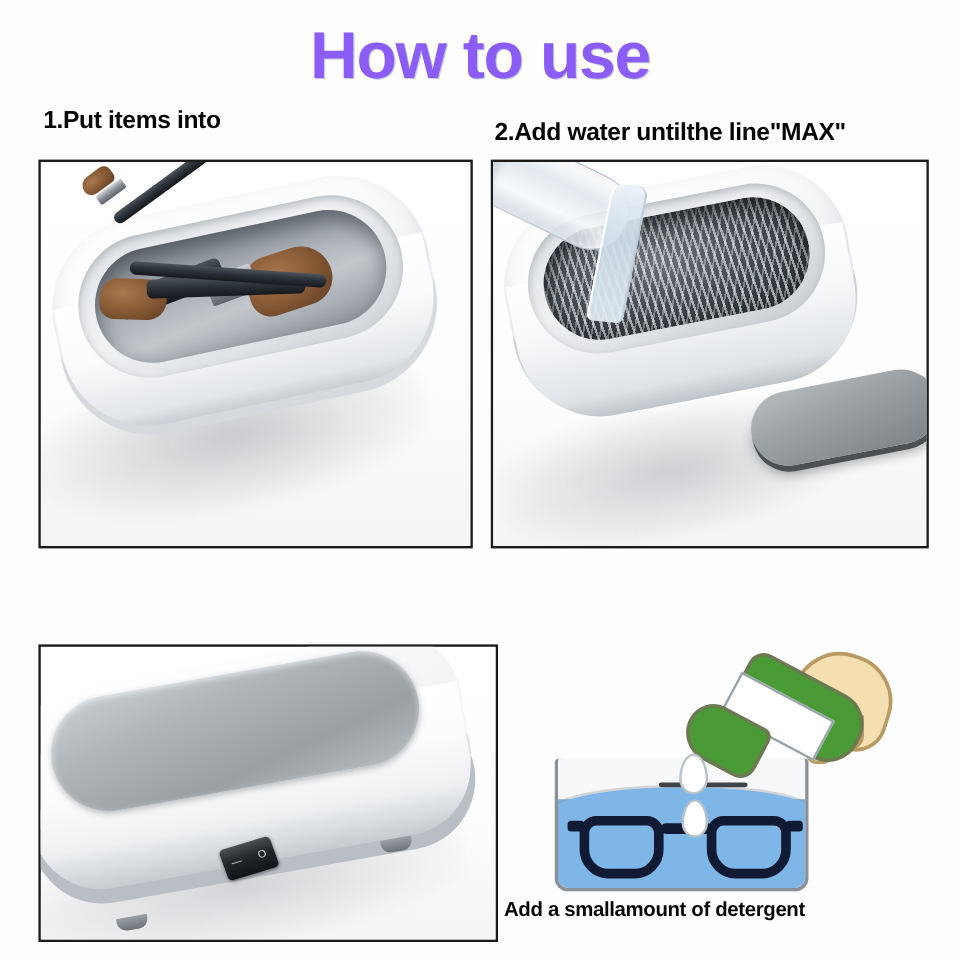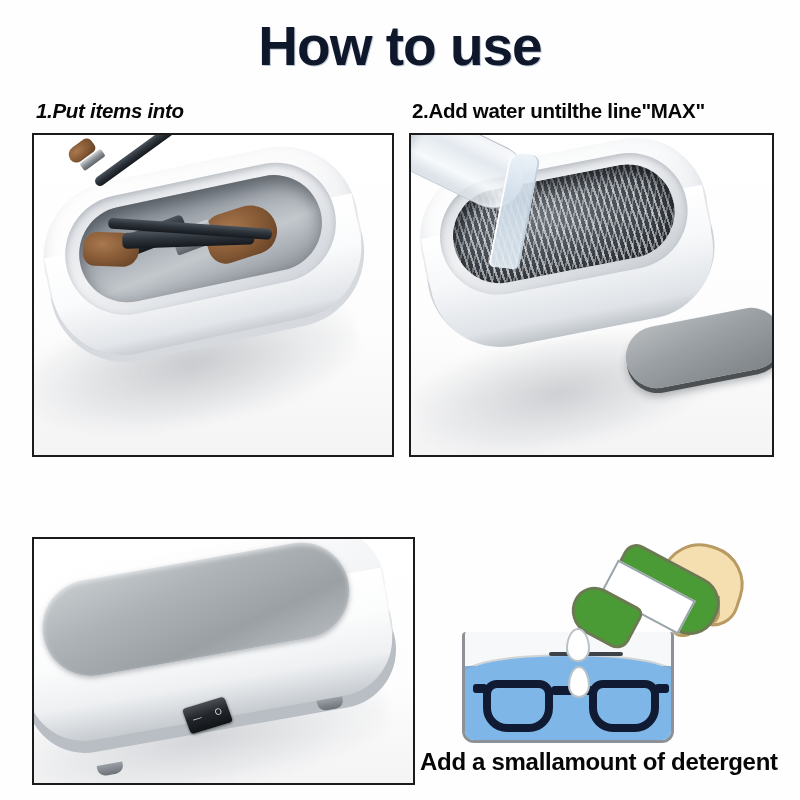--- a/index.html
+++ b/index.html
@@ -19,42 +19,42 @@
   
   .title {
     position: absolute;
     top: 14px;
     left: 0;
     width: 800px;
     text-align: center;
     font-size: 55px;
     font-weight: bold;
     letter-spacing: -1px;
-    color: #0f172a;
+    color: #8b5cf6;
     text-shadow: 1px 1px 0 rgba(120,140,170,0.45);
   }
 
   
   .step-label {
     position: absolute;
     font-size: 20.5px;
     font-weight: bold;
     color: #070707;
     letter-spacing: -0.3px;
     white-space: nowrap;
   }
-  #label-1 { left: 36px;  top: 99px; font-style: italic; }
+  #label-1 { left: 36px;  top: 89px; }
   #label-2 { left: 412px; top: 99px; }
   #label-3 { left: 36px;  top: 503px; }
 
   .bottom-caption {
     position: absolute;
     left: 420px;
     top: 748px;
-    font-size: 24px;
+    font-size: 17px;
     font-weight: bold;
     color: #070707;
     letter-spacing: -0.3px;
     white-space: nowrap;
   }
 
   
   .panel {
     position: absolute;
     border: 2px solid #1b1b1b;

